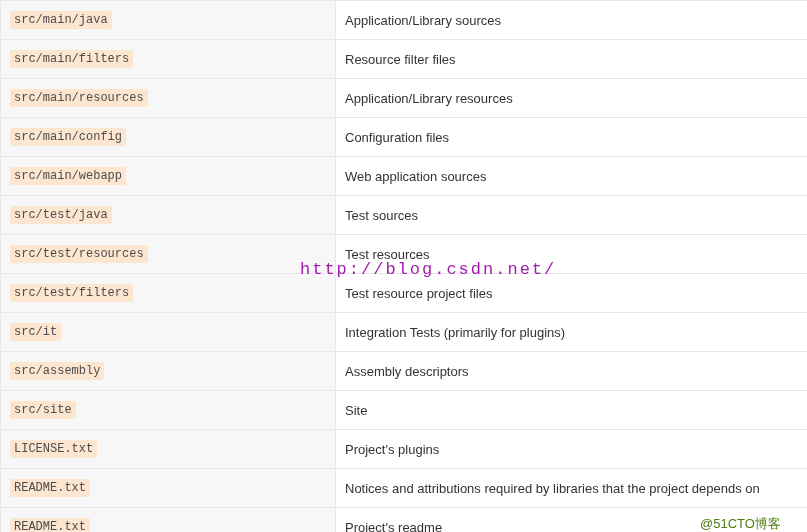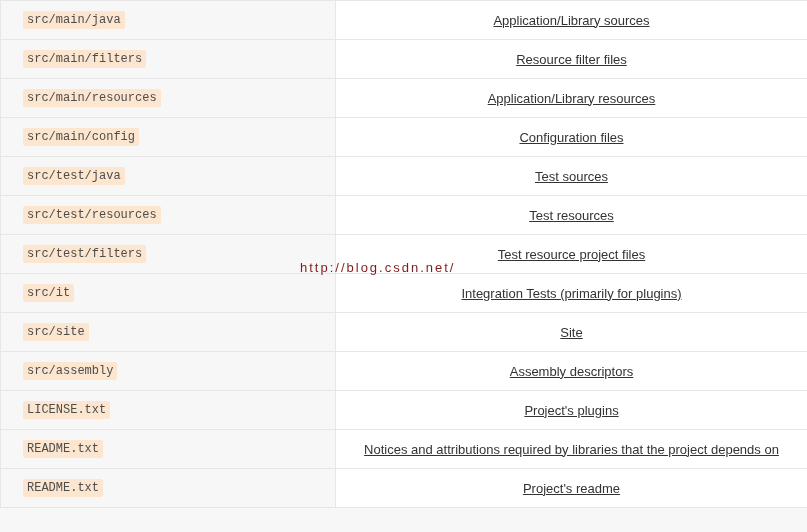--- a/index.html
+++ b/index.html
@@ -11,52 +11,50 @@
     background: #f7f7f7;
   }
   .table {
     width: 807px;
     border-collapse: collapse;
     table-layout: fixed;
     background: #ffffff;
   }
   .table td {
     border: 1px solid #e7e7e7;
-    padding: 10px 22px;
+    padding: 10px 9px;
     vertical-align: middle;
     height: 17px;
-    text-decoration: underline;
   }
   .col-path {
     width: 335px;
     background: #f7f7f7;
   }
   .col-desc {
     width: 472px;
     background: #ffffff;
     color: #333333;
-    text-align: center;
   }
   code.path {
     font-family: "Courier New", Courier, monospace;
     font-size: 12px;
     background: #fce6cf;
     color: #4d4d4d;
     padding: 1px 4px;
     border-radius: 2px;
     display: inline-block;
     line-height: 16px;
   }
   .watermark {
     position: absolute;
     top: 260px;
     left: 300px;
-    color: #7f1d1d;
-    font-family: Liberation Sans, sans-serif;
-    font-size: 13px;
+    color: #a21caf;
+    font-family: Liberation Mono, monospace;
+    font-size: 17px;
     letter-spacing: 2px;
     pointer-events: none;
     white-space: nowrap;
   }
   .attribution {
     position: absolute;
     top: 515px;
     left: 700px;
     color: #4d7c0f;
     font-size: 13px;
@@ -97,20 +95,26 @@
         <td class="col-desc">Application/Library resources</td>
       </tr>
       <tr>
         <td class="col-path">
           <code class="path">src/main/config</code>
         </td>
         <td class="col-desc">Configuration files</td>
       </tr>
       <tr>
         <td class="col-path">
+          <code class="path">src/main/webapp</code>
+        </td>
+        <td class="col-desc">Web application sources</td>
+      </tr>
+      <tr>
+        <td class="col-path">
           <code class="path">src/test/java</code>
         </td>
         <td class="col-desc">Test sources</td>
       </tr>
       <tr>
         <td class="col-path">
           <code class="path">src/test/resources</code>
         </td>
         <td class="col-desc">Test resources</td>
       </tr>
@@ -121,29 +125,29 @@
         <td class="col-desc">Test resource project files</td>
       </tr>
       <tr>
         <td class="col-path">
           <code class="path">src/it</code>
         </td>
         <td class="col-desc">Integration Tests (primarily for plugins)</td>
       </tr>
       <tr>
         <td class="col-path">
+          <code class="path">src/assembly</code>
+        </td>
+        <td class="col-desc">Assembly descriptors</td>
+      </tr>
+      <tr>
+        <td class="col-path">
           <code class="path">src/site</code>
         </td>
         <td class="col-desc">Site</td>
-      </tr>
-      <tr>
-        <td class="col-path">
-          <code class="path">src/assembly</code>
-        </td>
-        <td class="col-desc">Assembly descriptors</td>
       </tr>
       <tr>
         <td class="col-path">
           <code class="path">LICENSE.txt</code>
         </td>
         <td class="col-desc">Project's plugins</td>
       </tr>
       <tr>
         <td class="col-path">
           <code class="path">README.txt</code>

